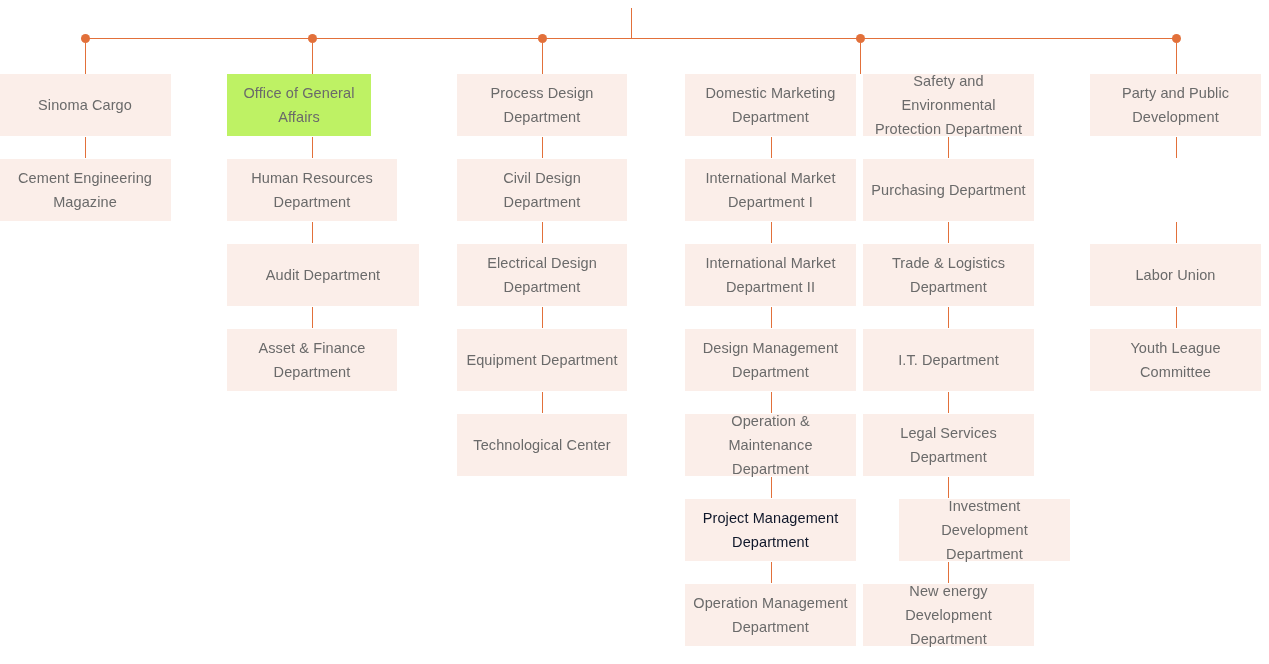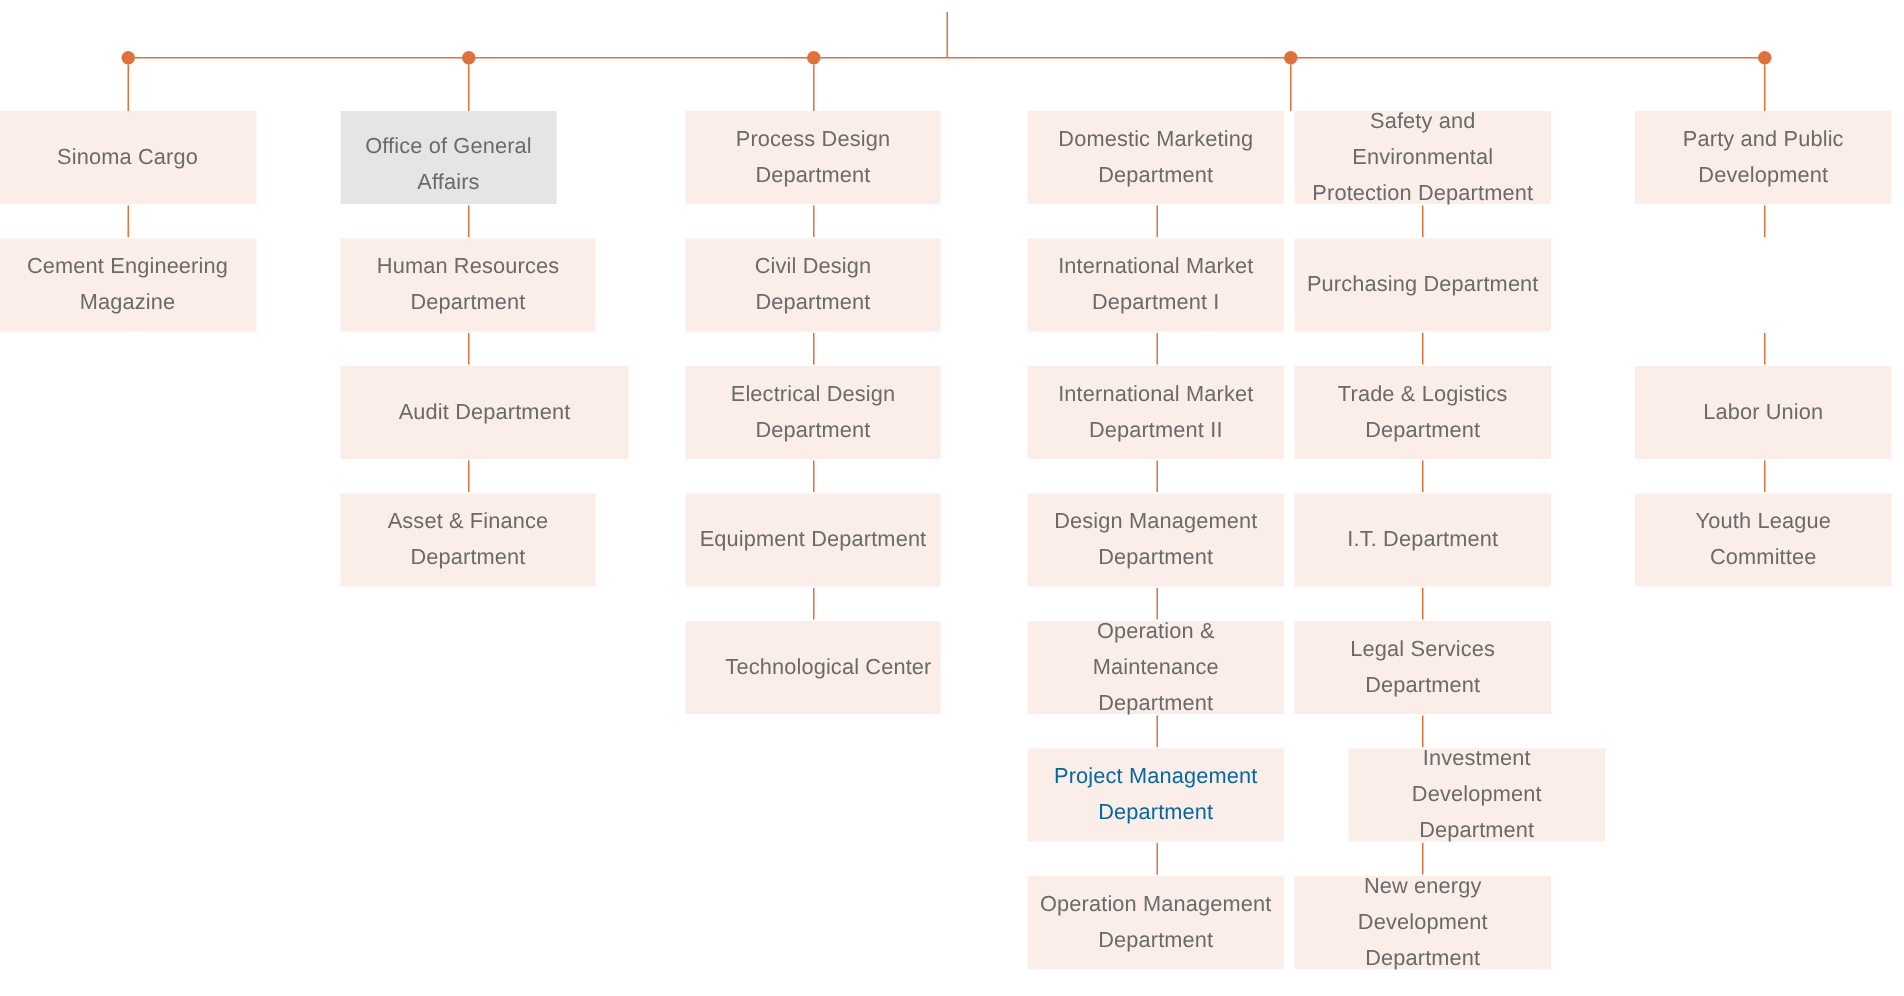--- a/index.html
+++ b/index.html
@@ -67,60 +67,60 @@
     <div class="vline" style="left: 631px; top: 8px; height: 30px;"></div>
     <div class="hline" style="left: 85px; top: 38px; width: 1091px;"></div>
     <div class="node-dot" style="left: 81px; top: 34px;"></div>
     <div class="vline" style="left: 85px; top: 43px; height: 31px;"></div>
     <div class="dept-box" style="left: -1px; width: 172px; top: 74px; background: rgb(251, 238, 233); color: rgb(106, 106, 106);"><span class="dept-label">Sinoma Cargo</span></div>
     <div class="vline" style="left: 85px; top: 137px; height: 21px;"></div>
     <div class="dept-box" style="left: -1px; width: 172px; top: 159px; background: rgb(251, 238, 233); color: rgb(106, 106, 106);"><span class="dept-label">Cement Engineering
 Magazine</span></div>
     <div class="node-dot" style="left: 308px; top: 34px;"></div>
     <div class="vline" style="left: 312px; top: 43px; height: 31px;"></div>
-    <div class="dept-box" style="left: 227px; width: 144px; top: 74px; background: #e5e5e5; color: rgb(106, 106, 106); align-items: flex-end;"><span class="dept-label">Office of General Affairs</span></div>
+    <div class="dept-box" style="left: 227px; width: 144px; top: 74px; background: #bef264; color: rgb(106, 106, 106);"><span class="dept-label">Office of General Affairs</span></div>
     <div class="vline" style="left: 312px; top: 137px; height: 21px;"></div>
     <div class="dept-box" style="left: 227px; width: 170px; top: 159px; background: rgb(251, 238, 233); color: rgb(106, 106, 106);"><span class="dept-label">Human Resources
 Department</span></div>
     <div class="vline" style="left: 312px; top: 222px; height: 21px;"></div>
     <div class="dept-box" style="left: 227px; width: 192px; top: 244px; background: rgb(251, 238, 233); color: rgb(106, 106, 106);"><span class="dept-label">Audit Department</span></div>
     <div class="vline" style="left: 312px; top: 307px; height: 21px;"></div>
     <div class="dept-box" style="left: 227px; width: 170px; top: 329px; background: rgb(251, 238, 233); color: rgb(106, 106, 106);"><span class="dept-label">Asset &amp; Finance
 Department</span></div>
     <div class="node-dot" style="left: 538px; top: 34px;"></div>
     <div class="vline" style="left: 542px; top: 43px; height: 31px;"></div>
     <div class="dept-box" style="left: 457px; width: 170px; top: 74px; background: rgb(251, 238, 233); color: rgb(106, 106, 106); text-align: center;"><span class="dept-label">Process Design
 Department</span></div>
     <div class="vline" style="left: 542px; top: 137px; height: 21px;"></div>
     <div class="dept-box" style="left: 457px; width: 170px; top: 159px; background: rgb(251, 238, 233); color: rgb(106, 106, 106); align-items: center;"><span class="dept-label">Civil Design Department</span></div>
     <div class="vline" style="left: 542px; top: 222px; height: 21px;"></div>
     <div class="dept-box" style="left: 457px; width: 170px; top: 244px; background: rgb(251, 238, 233); color: rgb(106, 106, 106);"><span class="dept-label">Electrical Design
 Department</span></div>
     <div class="vline" style="left: 542px; top: 307px; height: 21px;"></div>
     <div class="dept-box" style="left: 457px; width: 170px; top: 329px; background: rgb(251, 238, 233); color: rgb(106, 106, 106);"><span class="dept-label">Equipment Department</span></div>
     <div class="vline" style="left: 542px; top: 392px; height: 21px;"></div>
-    <div class="dept-box" style="left: 457px; width: 170px; top: 414px; background: rgb(251, 238, 233); color: rgb(106, 106, 106); text-align: right;"><span class="dept-label">Technological Center</span></div>
+    <div class="dept-box" style="left: 457px; width: 170px; top: 414px; background: rgb(251, 238, 233); color: rgb(106, 106, 106);"><span class="dept-label">Technological Center</span></div>
     <div class="node-dot" style="left: 856px; top: 34px;"></div>
     <div class="vline" style="left: 860px; top: 43px; height: 31px;"></div>
     <div class="dept-box" style="left: 685px; width: 171px; top: 74px; background: rgb(251, 238, 233); color: rgb(106, 106, 106);"><span class="dept-label">Domestic Marketing
 Department</span></div>
     <div class="vline" style="left: 771px; top: 137px; height: 21px;"></div>
     <div class="dept-box" style="left: 685px; width: 171px; top: 159px; background: rgb(251, 238, 233); color: rgb(106, 106, 106);"><span class="dept-label">International Market
 Department I</span></div>
     <div class="vline" style="left: 771px; top: 222px; height: 21px;"></div>
     <div class="dept-box" style="left: 685px; width: 171px; top: 244px; background: rgb(251, 238, 233); color: rgb(106, 106, 106);"><span class="dept-label">International Market
 Department II</span></div>
     <div class="vline" style="left: 771px; top: 307px; height: 21px;"></div>
     <div class="dept-box" style="left: 685px; width: 171px; top: 329px; background: rgb(251, 238, 233); color: rgb(106, 106, 106);"><span class="dept-label">Design Management
 Department</span></div>
     <div class="vline" style="left: 771px; top: 392px; height: 21px;"></div>
     <div class="dept-box" style="left: 685px; width: 171px; top: 414px; background: rgb(251, 238, 233); color: rgb(106, 106, 106);"><span class="dept-label">Operation &amp; Maintenance
 Department</span></div>
     <div class="vline" style="left: 771px; top: 477px; height: 21px;"></div>
-    <div class="dept-box" style="left: 685px; width: 171px; top: 499px; background: rgb(251, 238, 233); color: #0369a1;"><span class="dept-label">Project Management
+    <div class="dept-box" style="left: 685px; width: 171px; top: 499px; background: rgb(251, 238, 233); color: #0f172a;"><span class="dept-label">Project Management
 Department</span></div>
     <div class="vline" style="left: 771px; top: 562px; height: 21px;"></div>
     <div class="dept-box" style="left: 685px; width: 171px; top: 584px; background: rgb(251, 238, 233); color: rgb(106, 106, 106);"><span class="dept-label">Operation Management
 Department</span></div>
     <div class="dept-box" style="left: 863px; width: 171px; top: 74px; background: rgb(251, 238, 233); color: rgb(106, 106, 106);"><span class="dept-label">Safety and Environmental
 Protection Department</span></div>
     <div class="vline" style="left: 948px; top: 137px; height: 21px;"></div>
     <div class="dept-box" style="left: 863px; width: 171px; top: 159px; background: rgb(251, 238, 233); color: rgb(106, 106, 106);"><span class="dept-label">Purchasing Department</span></div>
     <div class="vline" style="left: 948px; top: 222px; height: 21px;"></div>
     <div class="dept-box" style="left: 863px; width: 171px; top: 244px; background: rgb(251, 238, 233); color: rgb(106, 106, 106);"><span class="dept-label">Trade &amp; Logistics

